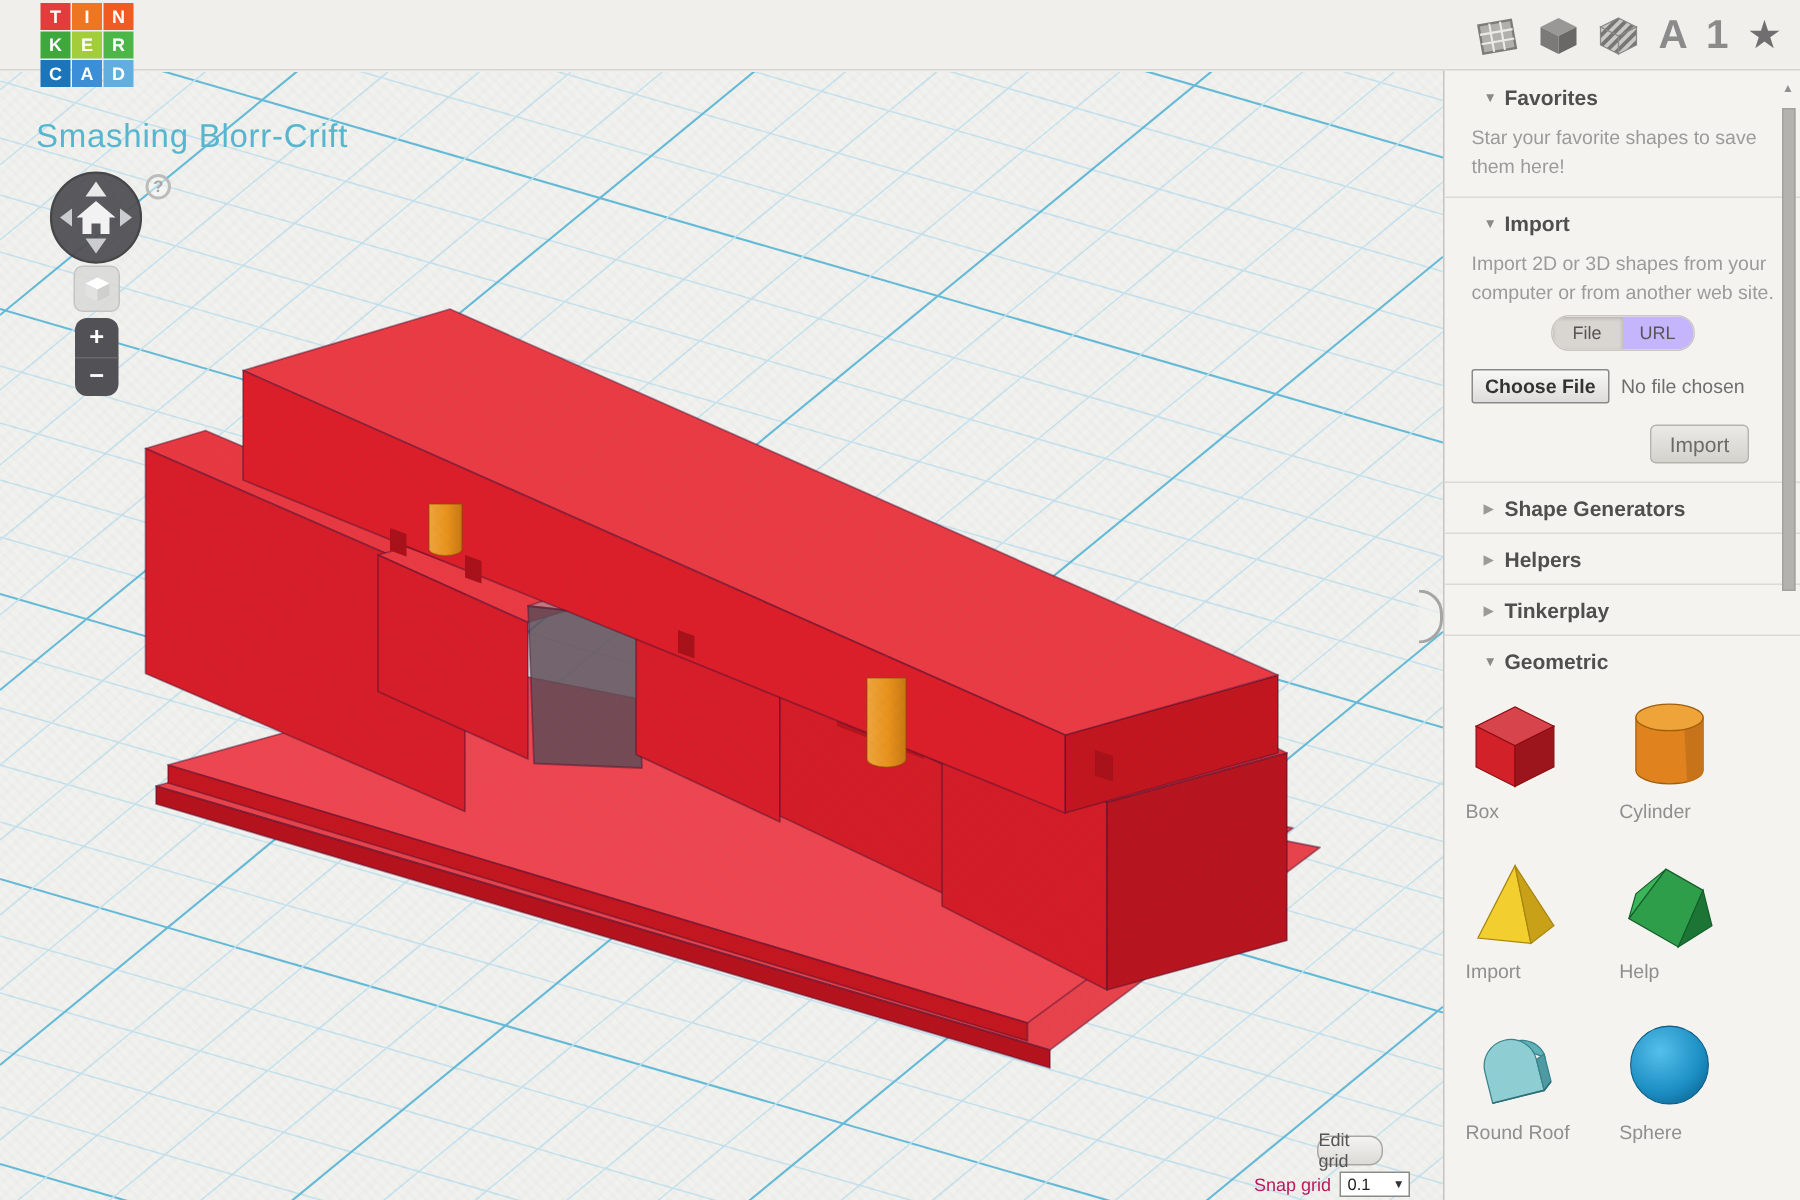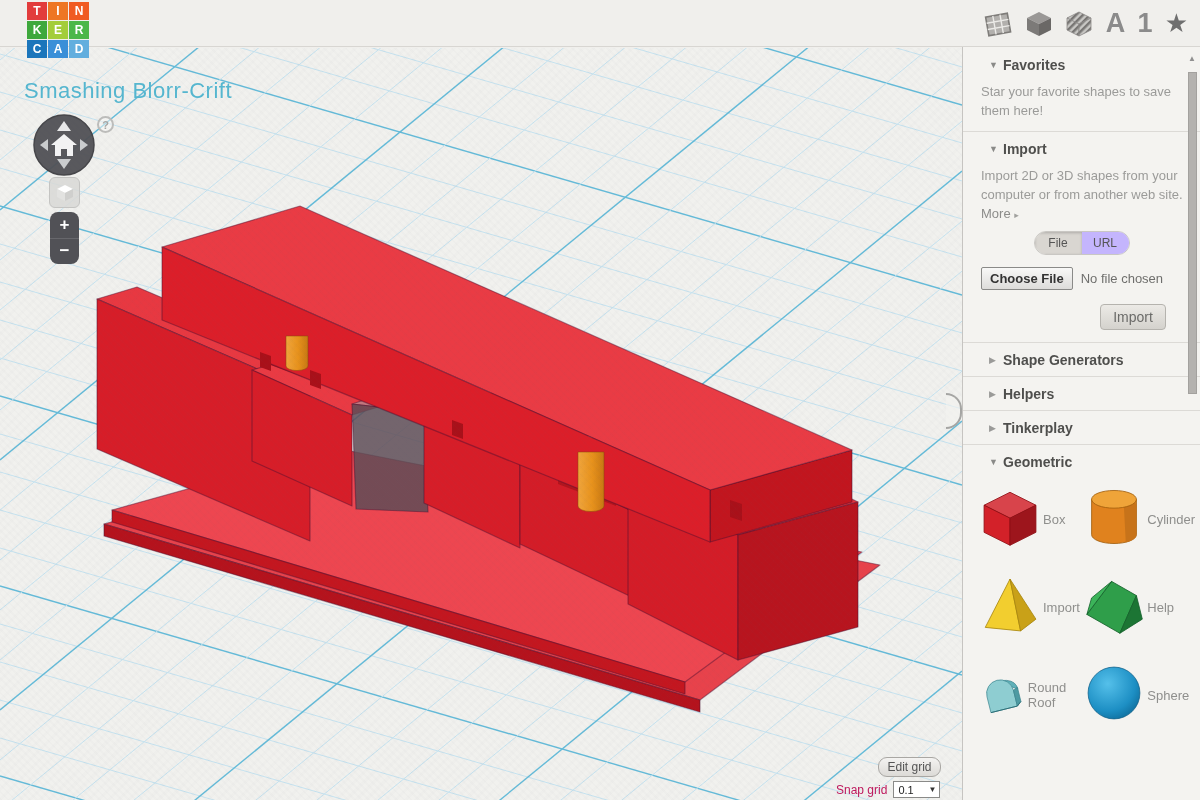--- a/index.html
+++ b/index.html
@@ -34,21 +34,21 @@
   #scene { position:absolute; left:0; top:0; width:962px; height:752px; }
   .design-title { position:absolute; left:24px; top:30px; font-size:22px; color:#55b6cf; letter-spacing:0.5px; cursor:pointer; }
   .help-bubble { position:absolute; left:97px; top:68px; width:17px; height:17px; border:2px solid #bcbcba; border-radius:50%; color:#a7a7a5; font-size:11px; font-weight:bold; display:flex; align-items:center; justify-content:center; background:rgba(250,250,248,0.5); cursor:pointer; }
 
   .nav-wheel { position:absolute; left:33px; top:66px; width:62px; height:62px; cursor:pointer; }
   .fit-btn { position:absolute; left:49px; top:129px; width:31px; height:31px; border-radius:6px; background:rgba(216,216,214,0.85); border:1px solid #c4c4c2; display:flex; align-items:center; justify-content:center; cursor:pointer; }
   .zoom-pill { position:absolute; left:50px; top:164px; width:29px; height:52px; border-radius:8px; background:#515156; display:flex; flex-direction:column; }
   .zoom-half { flex:1; display:flex; align-items:center; justify-content:center; color:#fff; font-size:17px; font-weight:bold; cursor:pointer; }
   .zoom-half:first-child { border-bottom:1px solid #67676c; }
 
-  .edit-grid-btn { position:absolute; left:878px; top:709px; width:63px; height:20px; border:1px solid #a9a7a3; border-radius:9px; background:linear-gradient(#f4f3f1,#dcdad6); font-size:12px; color:#555; display:flex; align-items:center; justify-content:center; cursor:pointer; }
+  .edit-grid-btn { position:absolute; left:878px; top:709px; width:44px; height:20px; border:1px solid #a9a7a3; border-radius:9px; background:linear-gradient(#f4f3f1,#dcdad6); font-size:12px; color:#555; display:flex; align-items:center; justify-content:center; cursor:pointer; }
   .snap-row { position:absolute; left:836px; top:733px; display:flex; align-items:center; }
   .snap-label { font-size:12px; color:#be185d; margin-right:6px; }
   .snap-select { width:47px; height:17px; background:#fff; border:1px solid #8a8a88; font-size:11px; color:#222; display:flex; align-items:center; justify-content:space-between; padding:0 3px 0 4px; cursor:pointer; }
   .snap-select .sel-caret { font-size:8px; color:#333; }
 
   
   .sidebar { position:absolute; left:962px; top:0; width:238px; height:800px; background:#f4f3f0; border-left:1px solid #c6c4c1; z-index:4; }
   .sb-divider { border-top:1px solid #dcdad6; margin:0; }
   .section-header { display:flex; align-items:center; padding:9px 14px 8px 26px; cursor:pointer; }
   .tri { font-size:9px; color:#9a9a98; width:14px; }
@@ -61,21 +61,21 @@
   .seg { display:flex; border:1px solid #c9c7c3; border-radius:12px; overflow:hidden; height:24px; }
   .seg-btn { width:47px; font-size:12px; color:#555; display:flex; align-items:center; justify-content:center; cursor:pointer; background:#c4b5fd; }
   .seg-btn.active { background:#d9d6d1; box-shadow:inset 0 1px 3px rgba(0,0,0,0.2); }
   .choose-row { display:flex; align-items:center; padding:4px 10px 4px 18px; }
   .choose-btn { border:1px solid #8a8a88; border-radius:2px; background:linear-gradient(#f8f8f7,#dddcda); font-size:13px; font-weight:bold; color:#333; padding:3px 8px; cursor:pointer; }
   .no-file { font-size:13px; color:#6f6f6d; margin-left:8px; }
   .import-row { display:flex; justify-content:flex-end; padding:10px 34px 12px 0; }
   .import-btn { width:66px; height:26px; border:1px solid #b5b3ae; border-radius:4px; background:linear-gradient(#eceae6,#d4d2cd); font-size:14px; color:#6b6b69; display:flex; align-items:center; justify-content:center; cursor:pointer; }
 
   .shape-grid { display:grid; grid-template-columns:1fr 1fr; padding:6px 18px 0 14px; row-gap:22px; }
-  .shape-cell { display:flex; flex-direction:row; align-items:center; cursor:pointer; }
+  .shape-cell { display:flex; flex-direction:column; align-items:flex-start; cursor:pointer; }
   .shape-cell .shape-label { font-size:13px; color:#8f8f8d; margin-top:4px; }
 
   .sb-scroll { position:absolute; right:2px; top:54px; width:11px; height:740px; }
   .sb-scroll .up { position:absolute; top:0; left:1px; font-size:8px; color:#909090; cursor:pointer; }
   .sb-thumb { position:absolute; top:18px; left:1px; width:9px; height:322px; background:#b4b2af; border:1px solid #a3a19e; cursor:pointer; }
 
   .collapse-handle { position:absolute; left:946px; top:393px; width:16px; height:36px; border:2px solid #a5a5a3; border-left:none; border-radius:0 18px 18px 0; background:rgba(244,243,240,0.6); z-index:6; cursor:pointer; }
 </style>
 </head>
 <body>
@@ -354,24 +354,20 @@
     <span class="section-title">Favorites</span>
   </div>
   <div class="section-desc">Star your favorite shapes to save them here!</div>
   <div class="sb-divider"></div>
 
   <div class="section-header">
     <span class="tri open">▼</span>
     <span class="section-title">Import</span>
   </div>
   <div class="section-desc" style="padding-bottom:2px">Import 2D or 3D shapes from your computer or from another web site.</div>
-  <div class="more-link">
-    <span>More</span>
-    <span class="mc">▸</span>
-  </div>
   <div class="seg-wrap">
     <div class="seg">
       <div class="seg-btn active">File</div>
       <div class="seg-btn">URL</div>
     </div>
   </div>
   <div class="choose-row">
     <div class="choose-btn">Choose File</div>
     <div class="no-file">No file chosen</div>
   </div>

